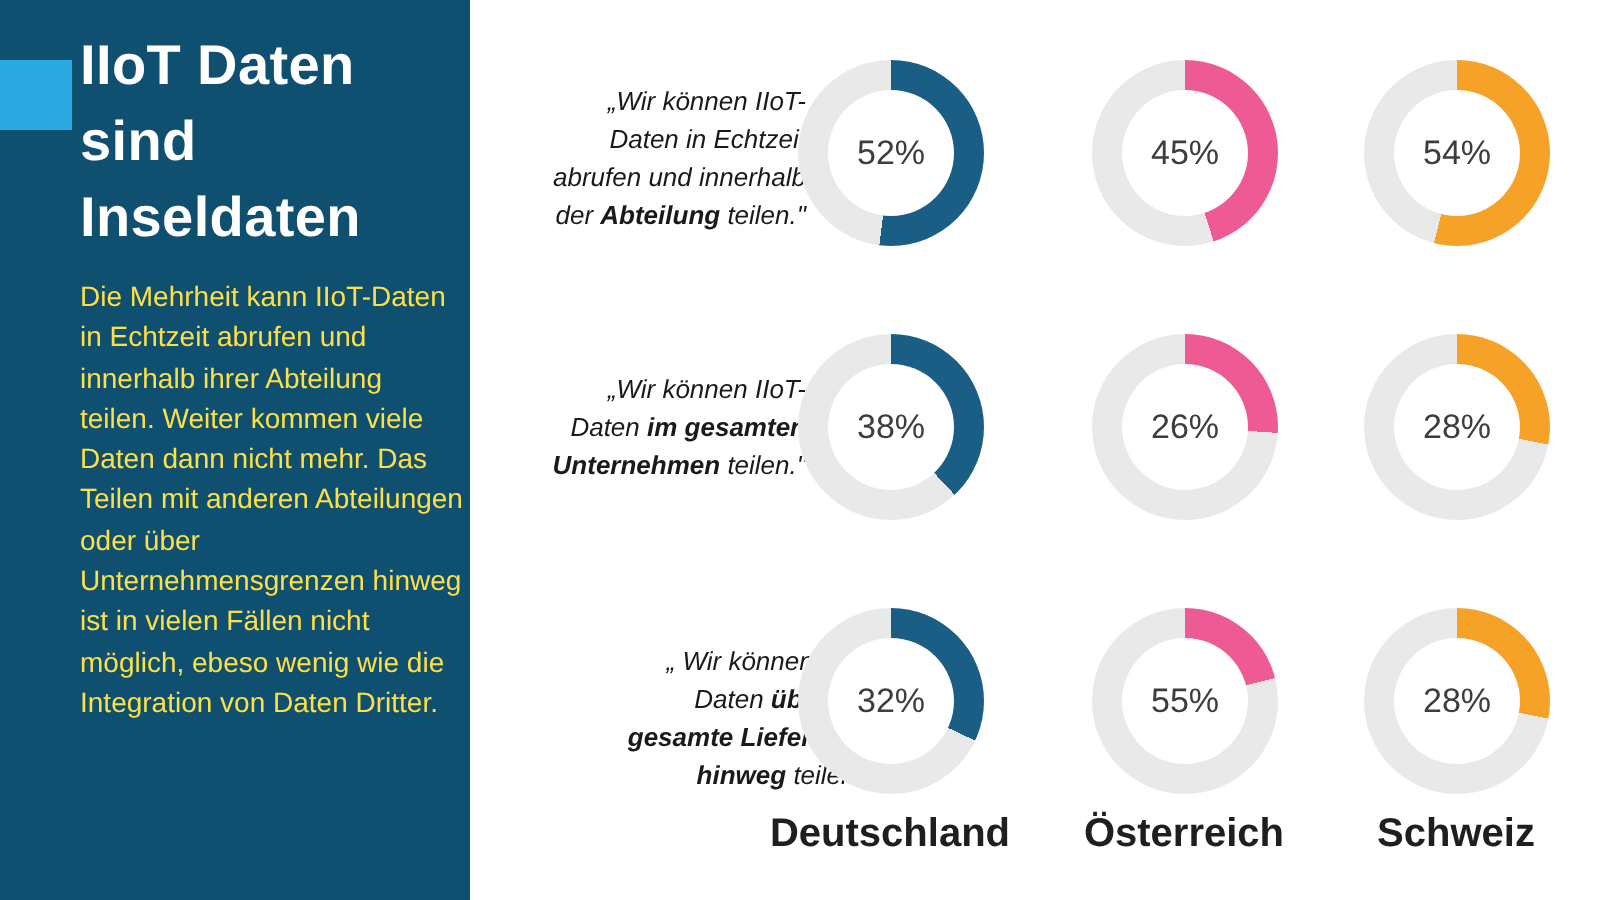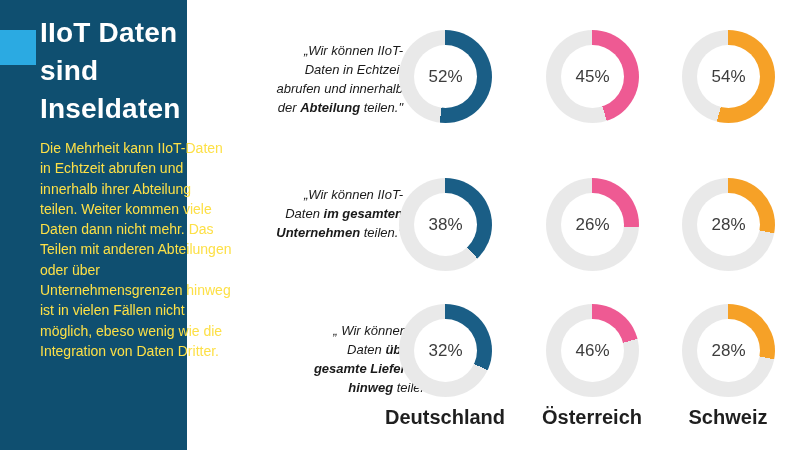--- a/index.html
+++ b/index.html
@@ -2,21 +2,21 @@
 <html><head>
 <meta charset="utf-8">
 <style>
   html,body{margin:0;padding:0;background:#ffffff;}
   .slide{
     position:relative;width:800px;height:450px;overflow:hidden;
     background:#ffffff;font-family:"Liberation Sans",sans-serif;
   }
   
   .sidebar{
-    position:absolute;left:0;top:0;width:187px;height:450px;
+    position:absolute;left:0;top:0;width:235px;height:450px;
     background:#0f4f70;
   }
   .accent-square{
     position:absolute;left:0;top:30px;width:36px;height:35px;
     background:#2baae2;
   }
   .sidebar-title{
     position:absolute;left:40px;top:14px;margin:0;width:190px;
     color:#ffffff;font-size:28px;font-weight:bold;line-height:1.35;
     white-space:pre-line;letter-spacing:.2px;
@@ -43,21 +43,21 @@
     content:"";position:absolute;inset:15px;background:#ffffff;border-radius:50%;
   }
   .donut .pct{
     position:absolute;inset:0;display:flex;align-items:center;justify-content:center;
     font-size:17px;color:#3d3d3d;z-index:1;
   }
   .donut.c0{left:399px;}
   .donut.c1{left:546px;}
   .donut.c2{left:682px;}
   .donut.r0{top:30px;}
-  .donut.r1{top:178px;}
+  .donut.r1{top:167px;}
   .donut.r2{top:304px;}
   
   .col-label{
     position:absolute;top:406px;width:140px;text-align:center;
     font-size:20px;font-weight:bold;color:#1f1f1f;
   }
   .col-label.c0{left:375px;}
   .col-label.c1{left:522px;}
   .col-label.c2{left:658px;}
 </style>
@@ -97,21 +97,21 @@
         <span class="pct">26%</span>
       </div>
     <div class="donut r1 c2" style="background: conic-gradient(rgb(246, 161, 39) 0deg, rgb(246, 161, 39) 28%, rgb(233, 233, 233) 28%, rgb(233, 233, 233) 100%);">
         <span class="pct">28%</span>
       </div>
 
     <div class="donut r2 c0" style="background: conic-gradient(rgb(26, 94, 134) 0deg, rgb(26, 94, 134) 32%, rgb(233, 233, 233) 32%, rgb(233, 233, 233) 100%);">
         <span class="pct">32%</span>
       </div>
     <div class="donut r2 c1" style="background: conic-gradient(rgb(238, 90, 147) 0deg, rgb(238, 90, 147) 21%, rgb(233, 233, 233) 21%, rgb(233, 233, 233) 100%);">
-        <span class="pct">46%</span>
+        <span class="pct">55%</span>
       </div>
     <div class="donut r2 c2" style="background: conic-gradient(rgb(246, 161, 39) 0deg, rgb(246, 161, 39) 28%, rgb(233, 233, 233) 28%, rgb(233, 233, 233) 100%);">
         <span class="pct">28%</span>
       </div>
 
     <div class="col-label c0">Deutschland</div>
     <div class="col-label c1">Österreich</div>
     <div class="col-label c2">Schweiz</div>
 
   </main>

